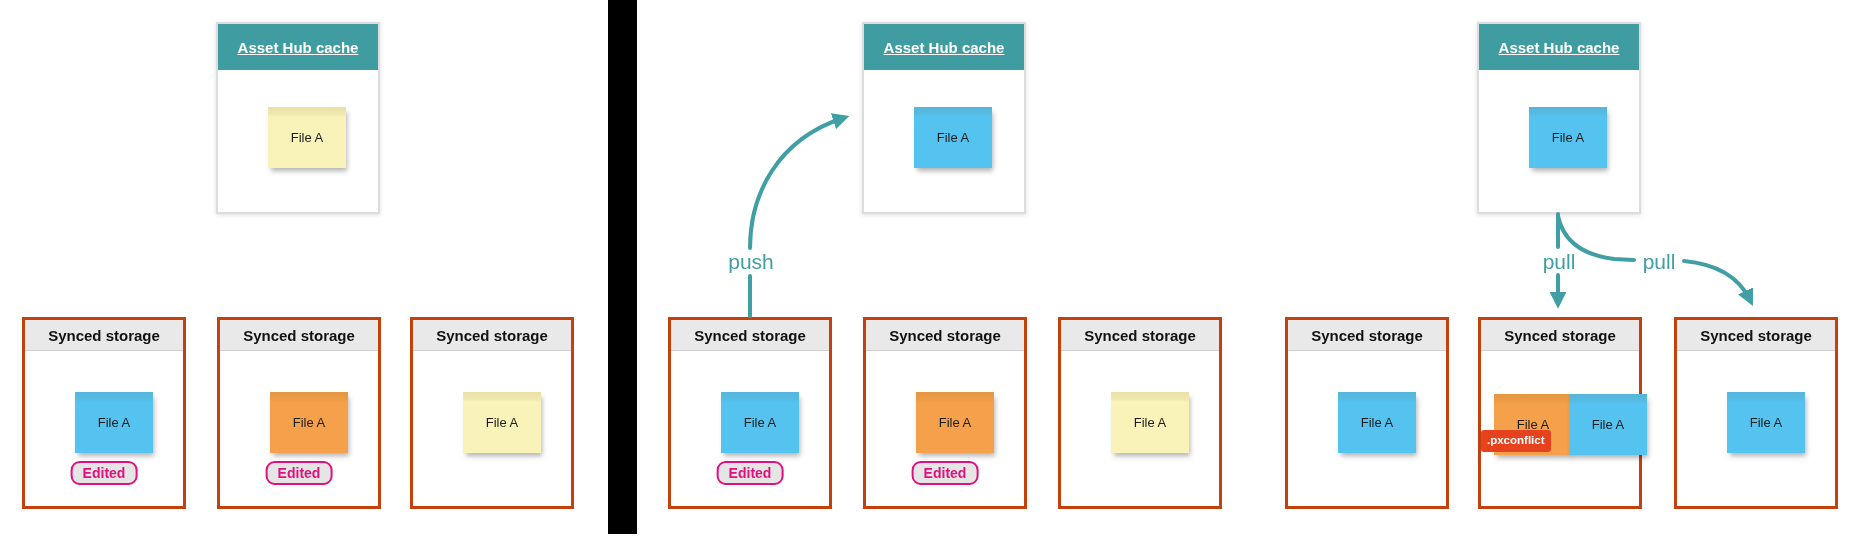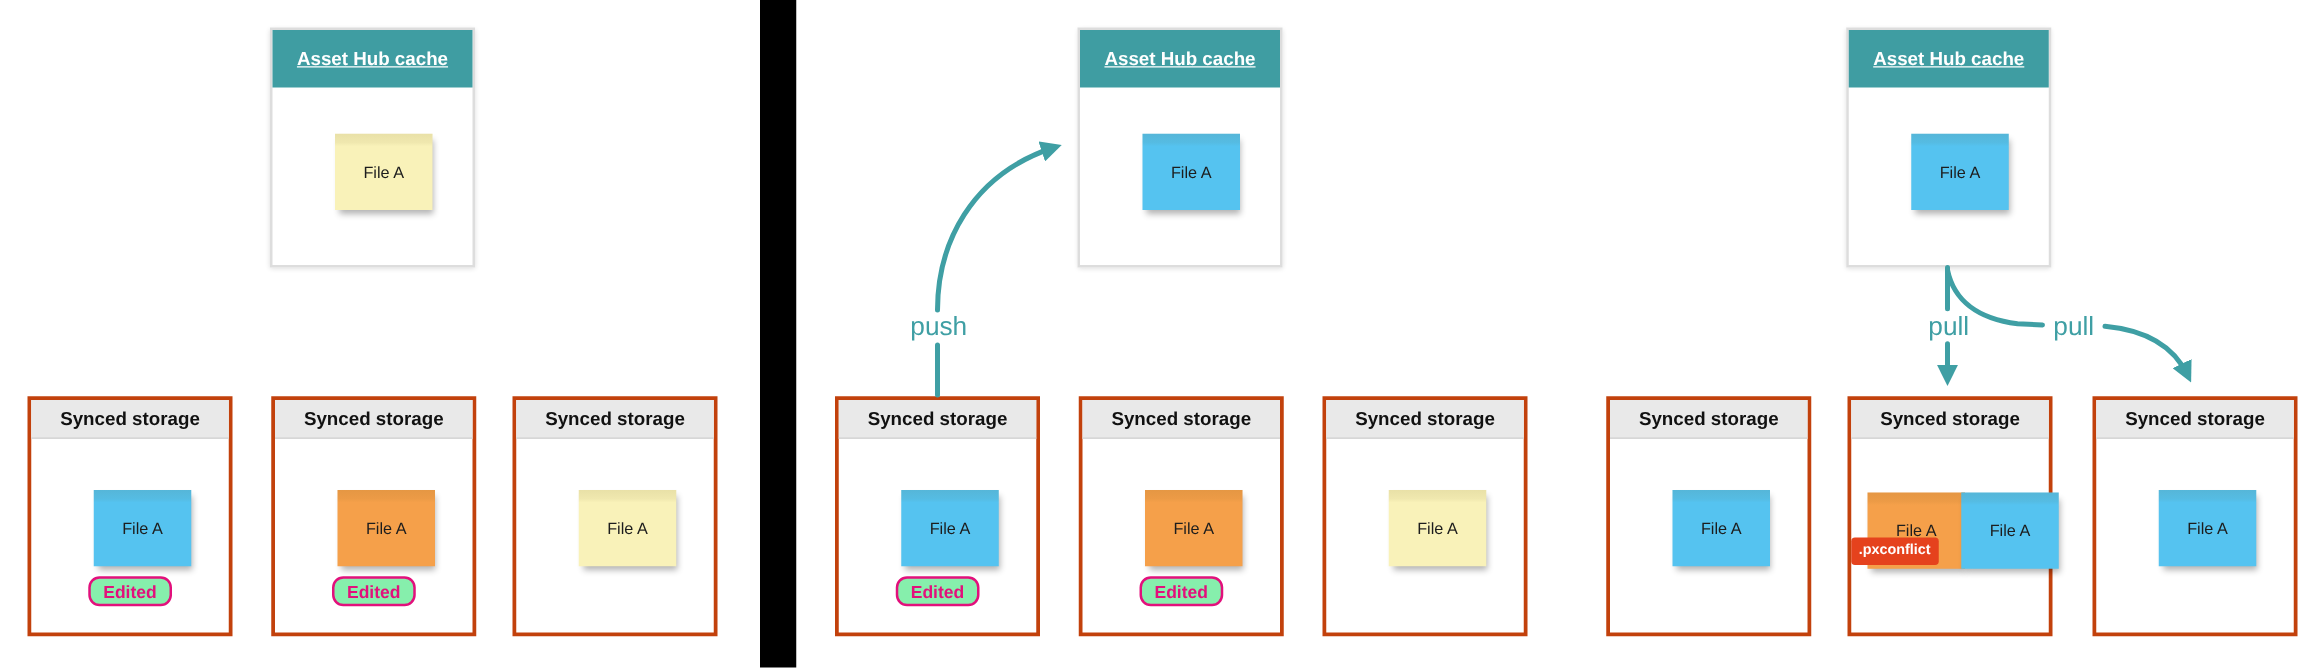--- a/index.html
+++ b/index.html
@@ -25,21 +25,21 @@
   
   .sticky{position:absolute;width:78px;height:61px;display:flex;align-items:center;
          justify-content:center;font-size:13px;color:#1d1d1d;
          box-shadow:2px 4px 5px -1px rgba(0,0,0,0.30);
          background-image:linear-gradient(180deg,rgba(90,70,10,0.10) 0px,rgba(90,70,10,0.06) 7px,rgba(255,255,255,0.0) 10px);}
   .blue{background-color:#55c3f0;}
   .orange{background-color:#f5a04a;}
   .yellow{background-color:#f9f2b9;}
 
   .badge{position:absolute;left:50%;top:141px;transform:translateX(-50%);
-         background:#86efac;border:2px solid #e2107c;color:#e2107c;font-weight:700;
+         background:#e5e5e5;border:2px solid #e2107c;color:#e2107c;font-weight:700;
          font-size:14px;line-height:1;padding:3px 10px;border-radius:9px;white-space:nowrap;}
 
   .conflict{position:absolute;left:0;top:110px;background:#e5421d;color:#fff;
          font-weight:700;font-size:11.5px;line-height:1;padding:5px 6px;border-radius:3px;
          white-space:nowrap;z-index:3;}
 
   .arrow-label{position:absolute;transform:translate(-50%,-50%);color:#3f9fa4;
          font-size:21px;white-space:nowrap;}
 
   .arrows{position:absolute;left:0;top:0;width:1859px;height:537px;pointer-events:none;}

